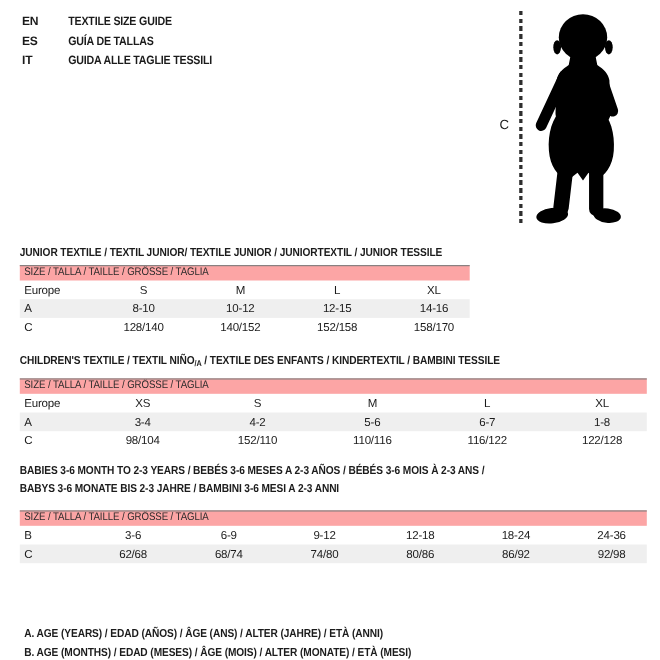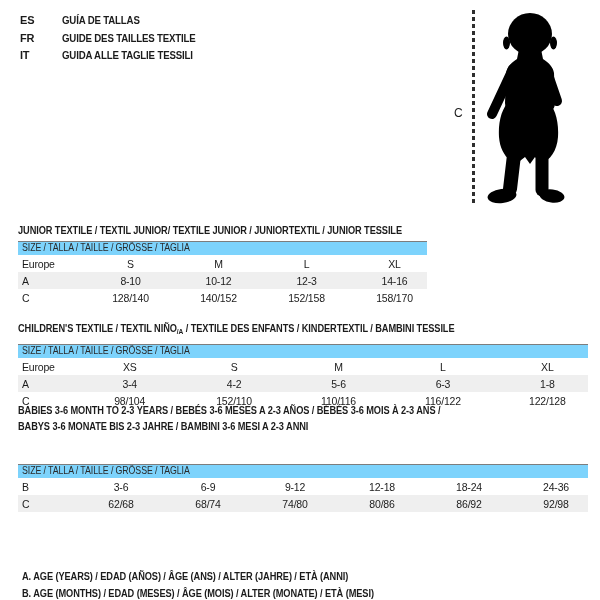--- a/index.html
+++ b/index.html
@@ -22,44 +22,44 @@
     background:repeating-linear-gradient(180deg,#2e2e2e 0 4px,transparent 4px 7px);}
   .baby-wrap{left:483px;top:7px;width:90px;height:200px;}
   .c-dim{left:454px;top:106px;font-size:12px;letter-spacing:-0.2px;}
 
   
   .sec-title{font-size:10.5px;font-weight:700;letter-spacing:-0.1px;line-height:15.5px;}
   .sub{font-size:7.5px;vertical-align:-2px;}
 
   
   .tbl{left:18px;}
-  .size-bar{box-sizing:border-box;height:14px;line-height:12px;background:#7dd3fc;
+  .size-bar{box-sizing:border-box;height:14px;line-height:12px;background:#fca5a5;
     border-top:1px solid #7d7d7d;padding-left:4px;font-size:10px;color:#2a2a2a;letter-spacing:-0.1px;overflow:hidden;}
   .trow{display:flex;height:17px;align-items:center;font-size:10.5px;letter-spacing:-0.2px;gap:23px;}
   .trow.stripe{background:#efefef;}
   .lbl{padding-left:4px;}
   .t1 .lbl{width:53px;}
   .t5 .lbl,.t6 .lbl{width:44px;}
   .cell{flex:1;text-align:center;}
 
   
   .legend{left:18px;top:568px;padding-left:4px;}
   .legend-line{font-size:10.5px;font-weight:700;line-height:17.2px;letter-spacing:-0.1px;}
 </style>
 </head>
 <body>
 
 <div class="abs langs">
   <div class="lang-row">
+    <span class="lang-code">EN</span>
+    <span class="cond">TEXTILE SIZE GUIDE</span>
+  </div>
+  <div class="lang-row">
     <span class="lang-code">ES</span>
     <span class="cond">GUÍA DE TALLAS</span>
-  </div>
-  <div class="lang-row">
-    <span class="lang-code">FR</span>
-    <span class="cond">GUIDE DES TAILLES TEXTILE</span>
   </div>
   <div class="lang-row">
     <span class="lang-code">IT</span>
     <span class="cond">GUIDA ALLE TAGLIE TESSILI</span>
   </div>
 </div>
 
 <div class="abs dash-line"></div>
 <div class="abs c-dim">C</div>
 <div class="abs baby-wrap">
@@ -101,21 +101,21 @@
     <div class="lbl">Europe</div>
     <div class="cell">S</div>
     <div class="cell">M</div>
     <div class="cell">L</div>
     <div class="cell">XL</div>
   </div>
   <div class="trow stripe">
     <div class="lbl">A</div>
     <div class="cell">8-10</div>
     <div class="cell">10-12</div>
-    <div class="cell">12-3</div>
+    <div class="cell">12-15</div>
     <div class="cell">14-16</div>
   </div>
   <div class="trow">
     <div class="lbl">C</div>
     <div class="cell">128/140</div>
     <div class="cell">140/152</div>
     <div class="cell">152/158</div>
     <div class="cell">158/170</div>
   </div>
 </div>
@@ -133,34 +133,34 @@
     <div class="cell">S</div>
     <div class="cell">M</div>
     <div class="cell">L</div>
     <div class="cell">XL</div>
   </div>
   <div class="trow stripe">
     <div class="lbl">A</div>
     <div class="cell">3-4</div>
     <div class="cell">4-2</div>
     <div class="cell">5-6</div>
-    <div class="cell">6-3</div>
+    <div class="cell">6-7</div>
     <div class="cell">1-8</div>
   </div>
   <div class="trow">
     <div class="lbl">C</div>
     <div class="cell">98/104</div>
     <div class="cell">152/110</div>
     <div class="cell">110/116</div>
     <div class="cell">116/122</div>
     <div class="cell">122/128</div>
   </div>
 </div>
 
-<div class="abs sec-title" style="left:18px;top:403px;">
+<div class="abs sec-title" style="left:18px;top:421px;">
   <div><span class="cond">BABIES 3-6 MONTH TO 2-3 YEARS / BEBÉS 3-6 MESES A 2-3 AÑOS / BÉBÉS 3-6 MOIS À 2-3 ANS /</span></div>
   <div><span class="cond">BABYS 3-6 MONATE BIS 2-3 JAHRE / BAMBINI 3-6 MESI A 2-3 ANNI</span></div>
 </div>
 <div class="abs tbl t6" style="top:464px;width:570px;">
   <div class="size-bar">
     <span class="cond">SIZE / TALLA / TAILLE / GRÖSSE / TAGLIA</span>
   </div>
   <div class="trow">
     <div class="lbl">B</div>
     <div class="cell">3-6</div>

